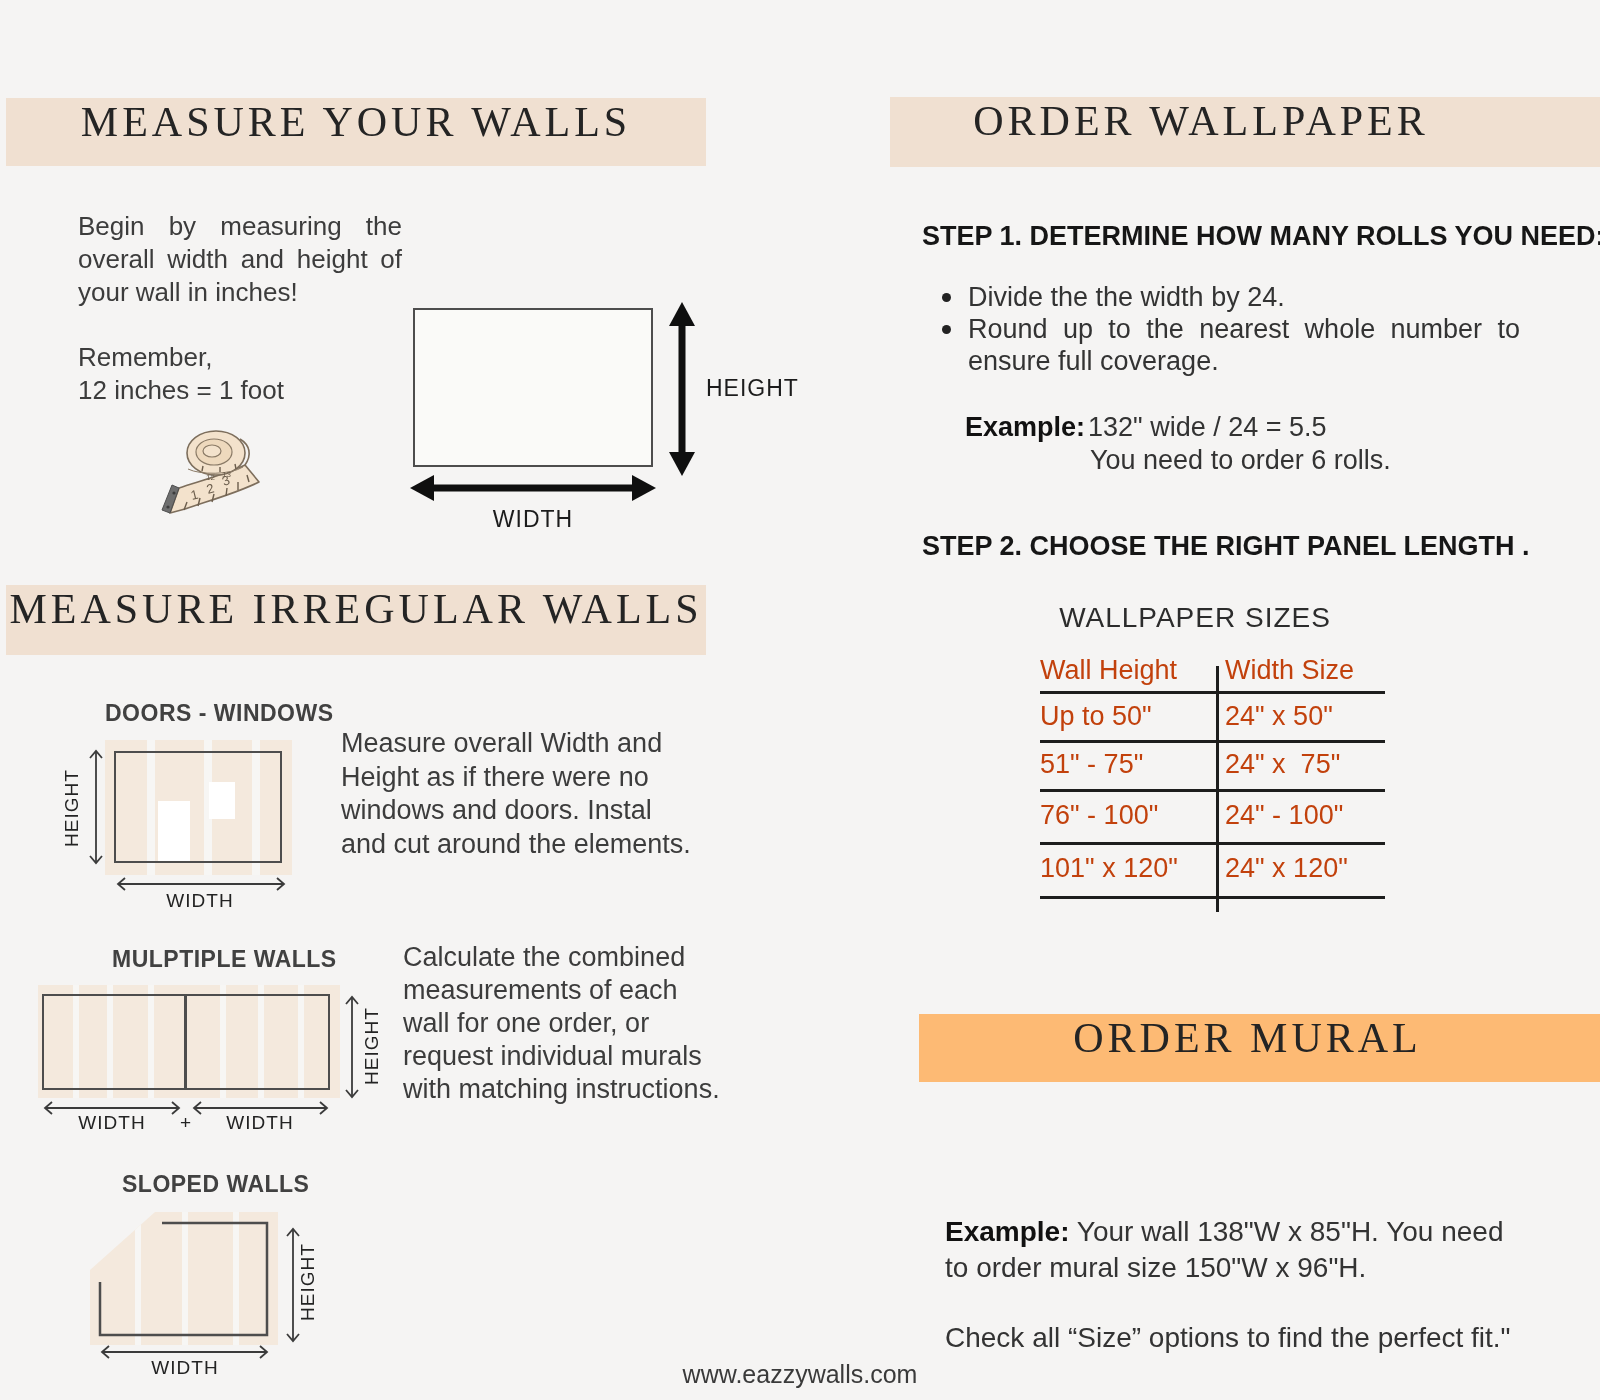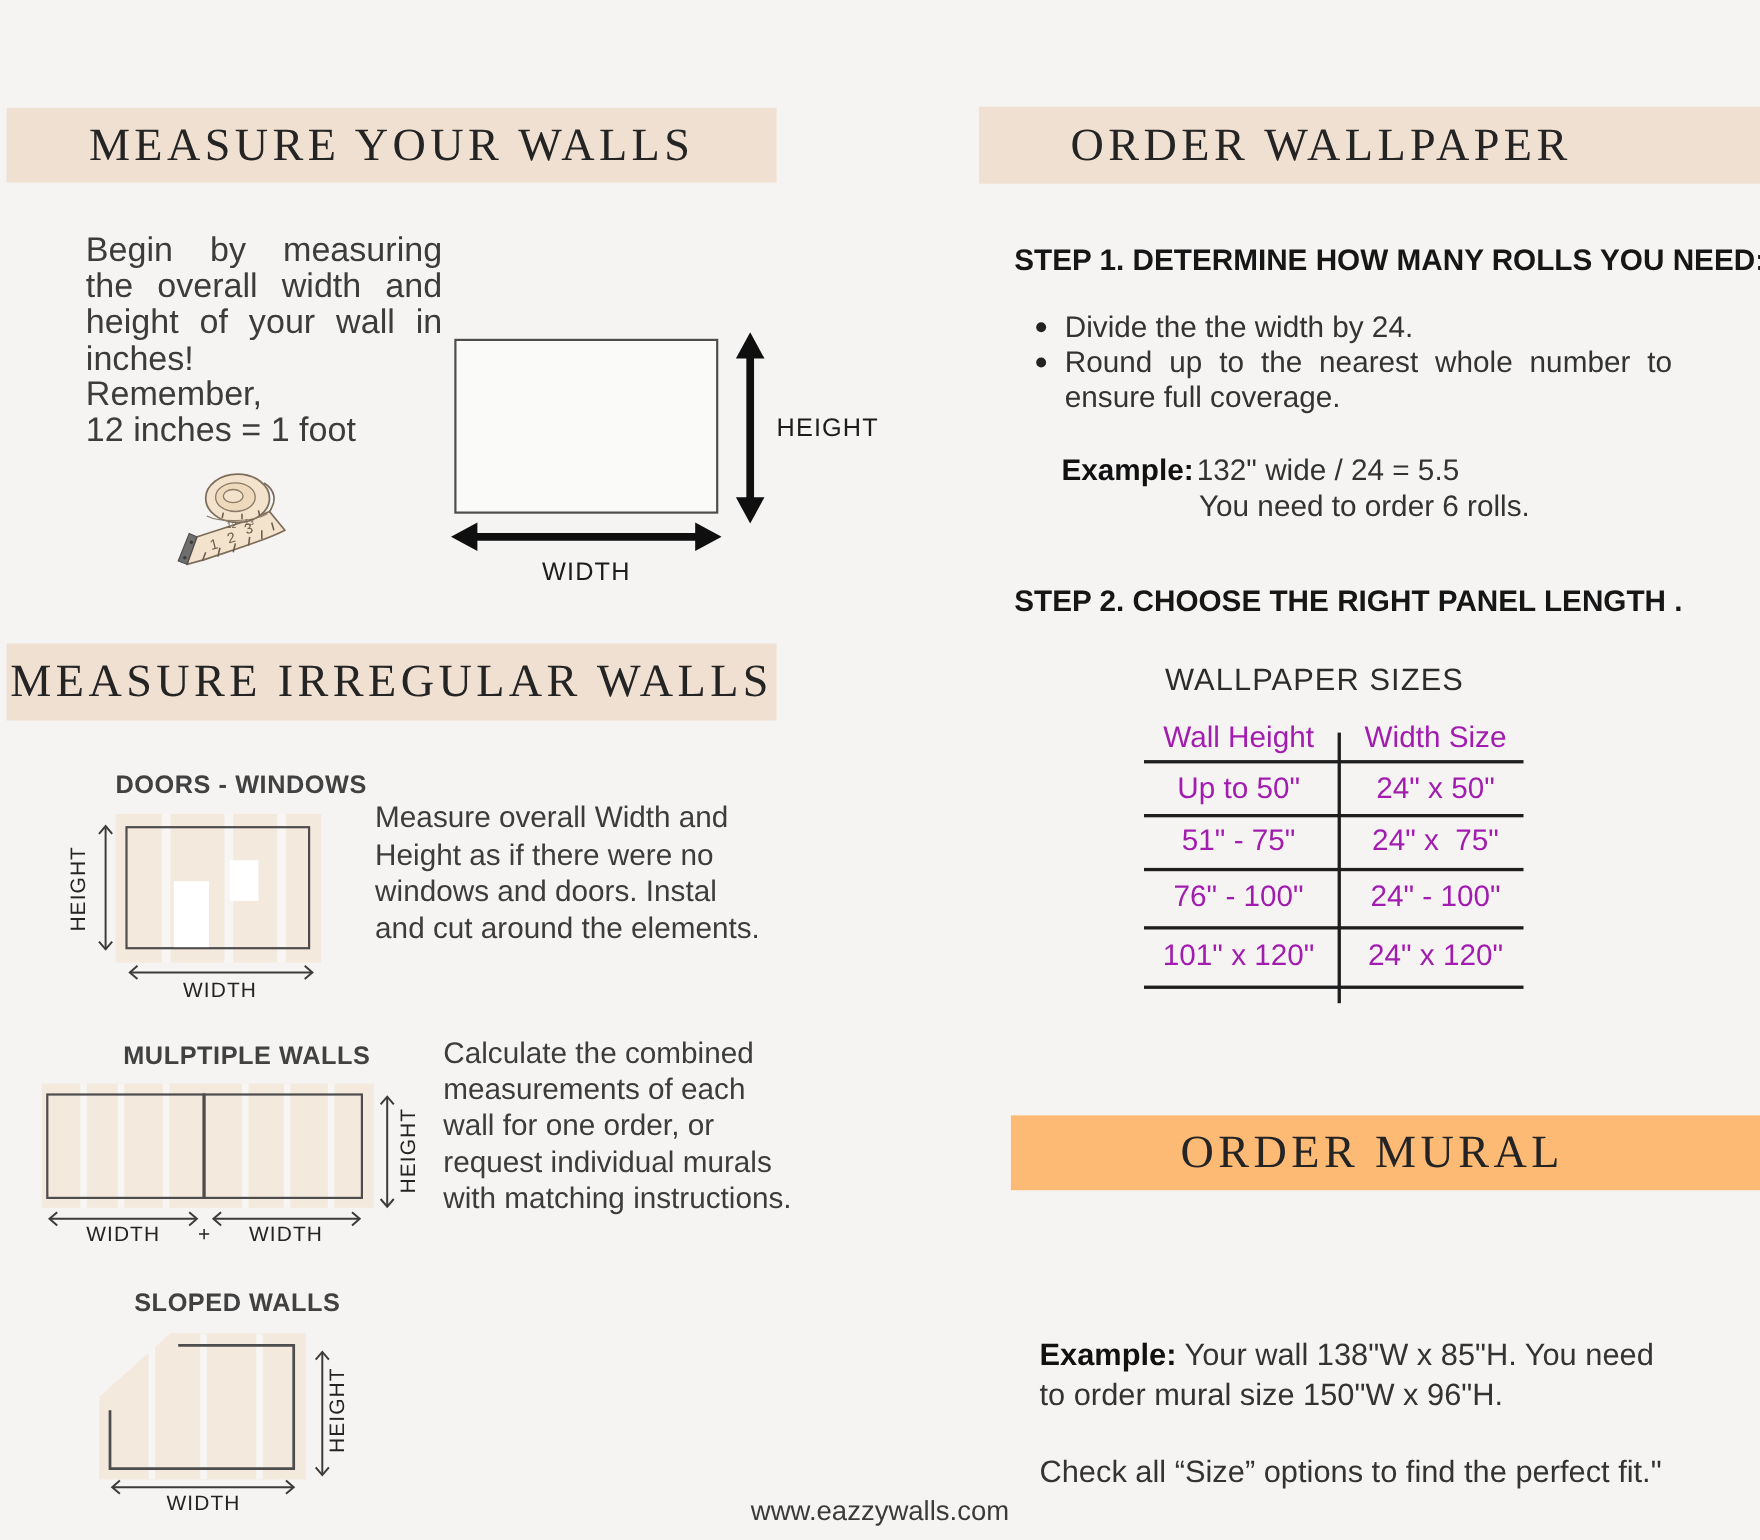--- a/index.html
+++ b/index.html
@@ -4,49 +4,49 @@
 <style>
   html,body { margin:0; padding:0; }
   #page {
     position:relative; width:1600px; height:1400px;
     background:#f5f4f3; overflow:hidden;
     font-family:"Liberation Sans", sans-serif; color:#3c3c3c;
   }
   .abs { position:absolute; }
   .band {
     position:absolute; background:#f0e0d1;
-    display:flex; align-items:center; justify-content:center;
+    display:flex; justify-content:center;
   }
   .band--mural { background:#fdba74; }
   .band-title {
     margin:0; font-family:"Liberation Serif","DejaVu Serif",serif;
     font-weight:400; font-size:42px; letter-spacing:4px; color:#242424;
     white-space:nowrap;
   }
-  .body { position:absolute; font-size:31px; line-height:33px; color:#3c3c3c; }
+  .body { position:absolute; font-size:26px; line-height:33px; color:#3c3c3c; }
   .jus { text-align:justify; }
   .para { position:absolute; font-size:27px; line-height:33.5px; color:#3c3c3c; }
   .mini-heading {
     position:absolute; font-size:23px; font-weight:700; color:#414141;
     letter-spacing:0.5px; white-space:nowrap;
   }
   .step-heading {
     position:absolute; font-size:27px; font-weight:700; color:#161616;
     letter-spacing:0px; white-space:nowrap;
   }
   .dlabel { position:absolute; font-size:19px; letter-spacing:1px; color:#232323; text-align:center; }
   .dlabel-lg { position:absolute; font-size:23px; letter-spacing:1px; color:#1c1c1c; text-align:center; }
   .vlabel { transform:rotate(-90deg); width:100px; height:20px; line-height:20px; }
   .beige-block { position:absolute; background:#f4e9dd; }
   .panel-gap { position:absolute; top:0; bottom:0; background:#f7f6f4; }
   .wall-outline { position:absolute; border:2px solid #4d4d4d; box-sizing:border-box; background:transparent; }
   .cutout { position:absolute; background:#ffffff; }
   .hline { position:absolute; height:3px; background:#1d1d1d; }
   .vline { position:absolute; width:3px; background:#1d1d1d; }
-  .tcell { position:absolute; font-size:27px; color:#a21caf; text-align:center; white-space:pre-wrap; }
+  .tcell { position:absolute; font-size:27px; color:#c2410c; white-space:pre-wrap; }
   .bullet { position:absolute; display:flex; align-items:flex-start; }
   .bullet::before {
     content:""; flex:none; width:9px; height:9px; border-radius:50%;
     background:#222; margin:12px 17px 0 0;
   }
   .bullet-text { font-size:27px; line-height:32px; color:#333; }
   .example-label { position:absolute; font-size:27px; font-weight:700; color:#111; white-space:nowrap; }
   .example-value { position:absolute; font-size:27px; color:#333; white-space:nowrap; }
   .mural-text { position:absolute; font-size:28px; line-height:36px; color:#333; }
   .mural-text b { color:#111; }

